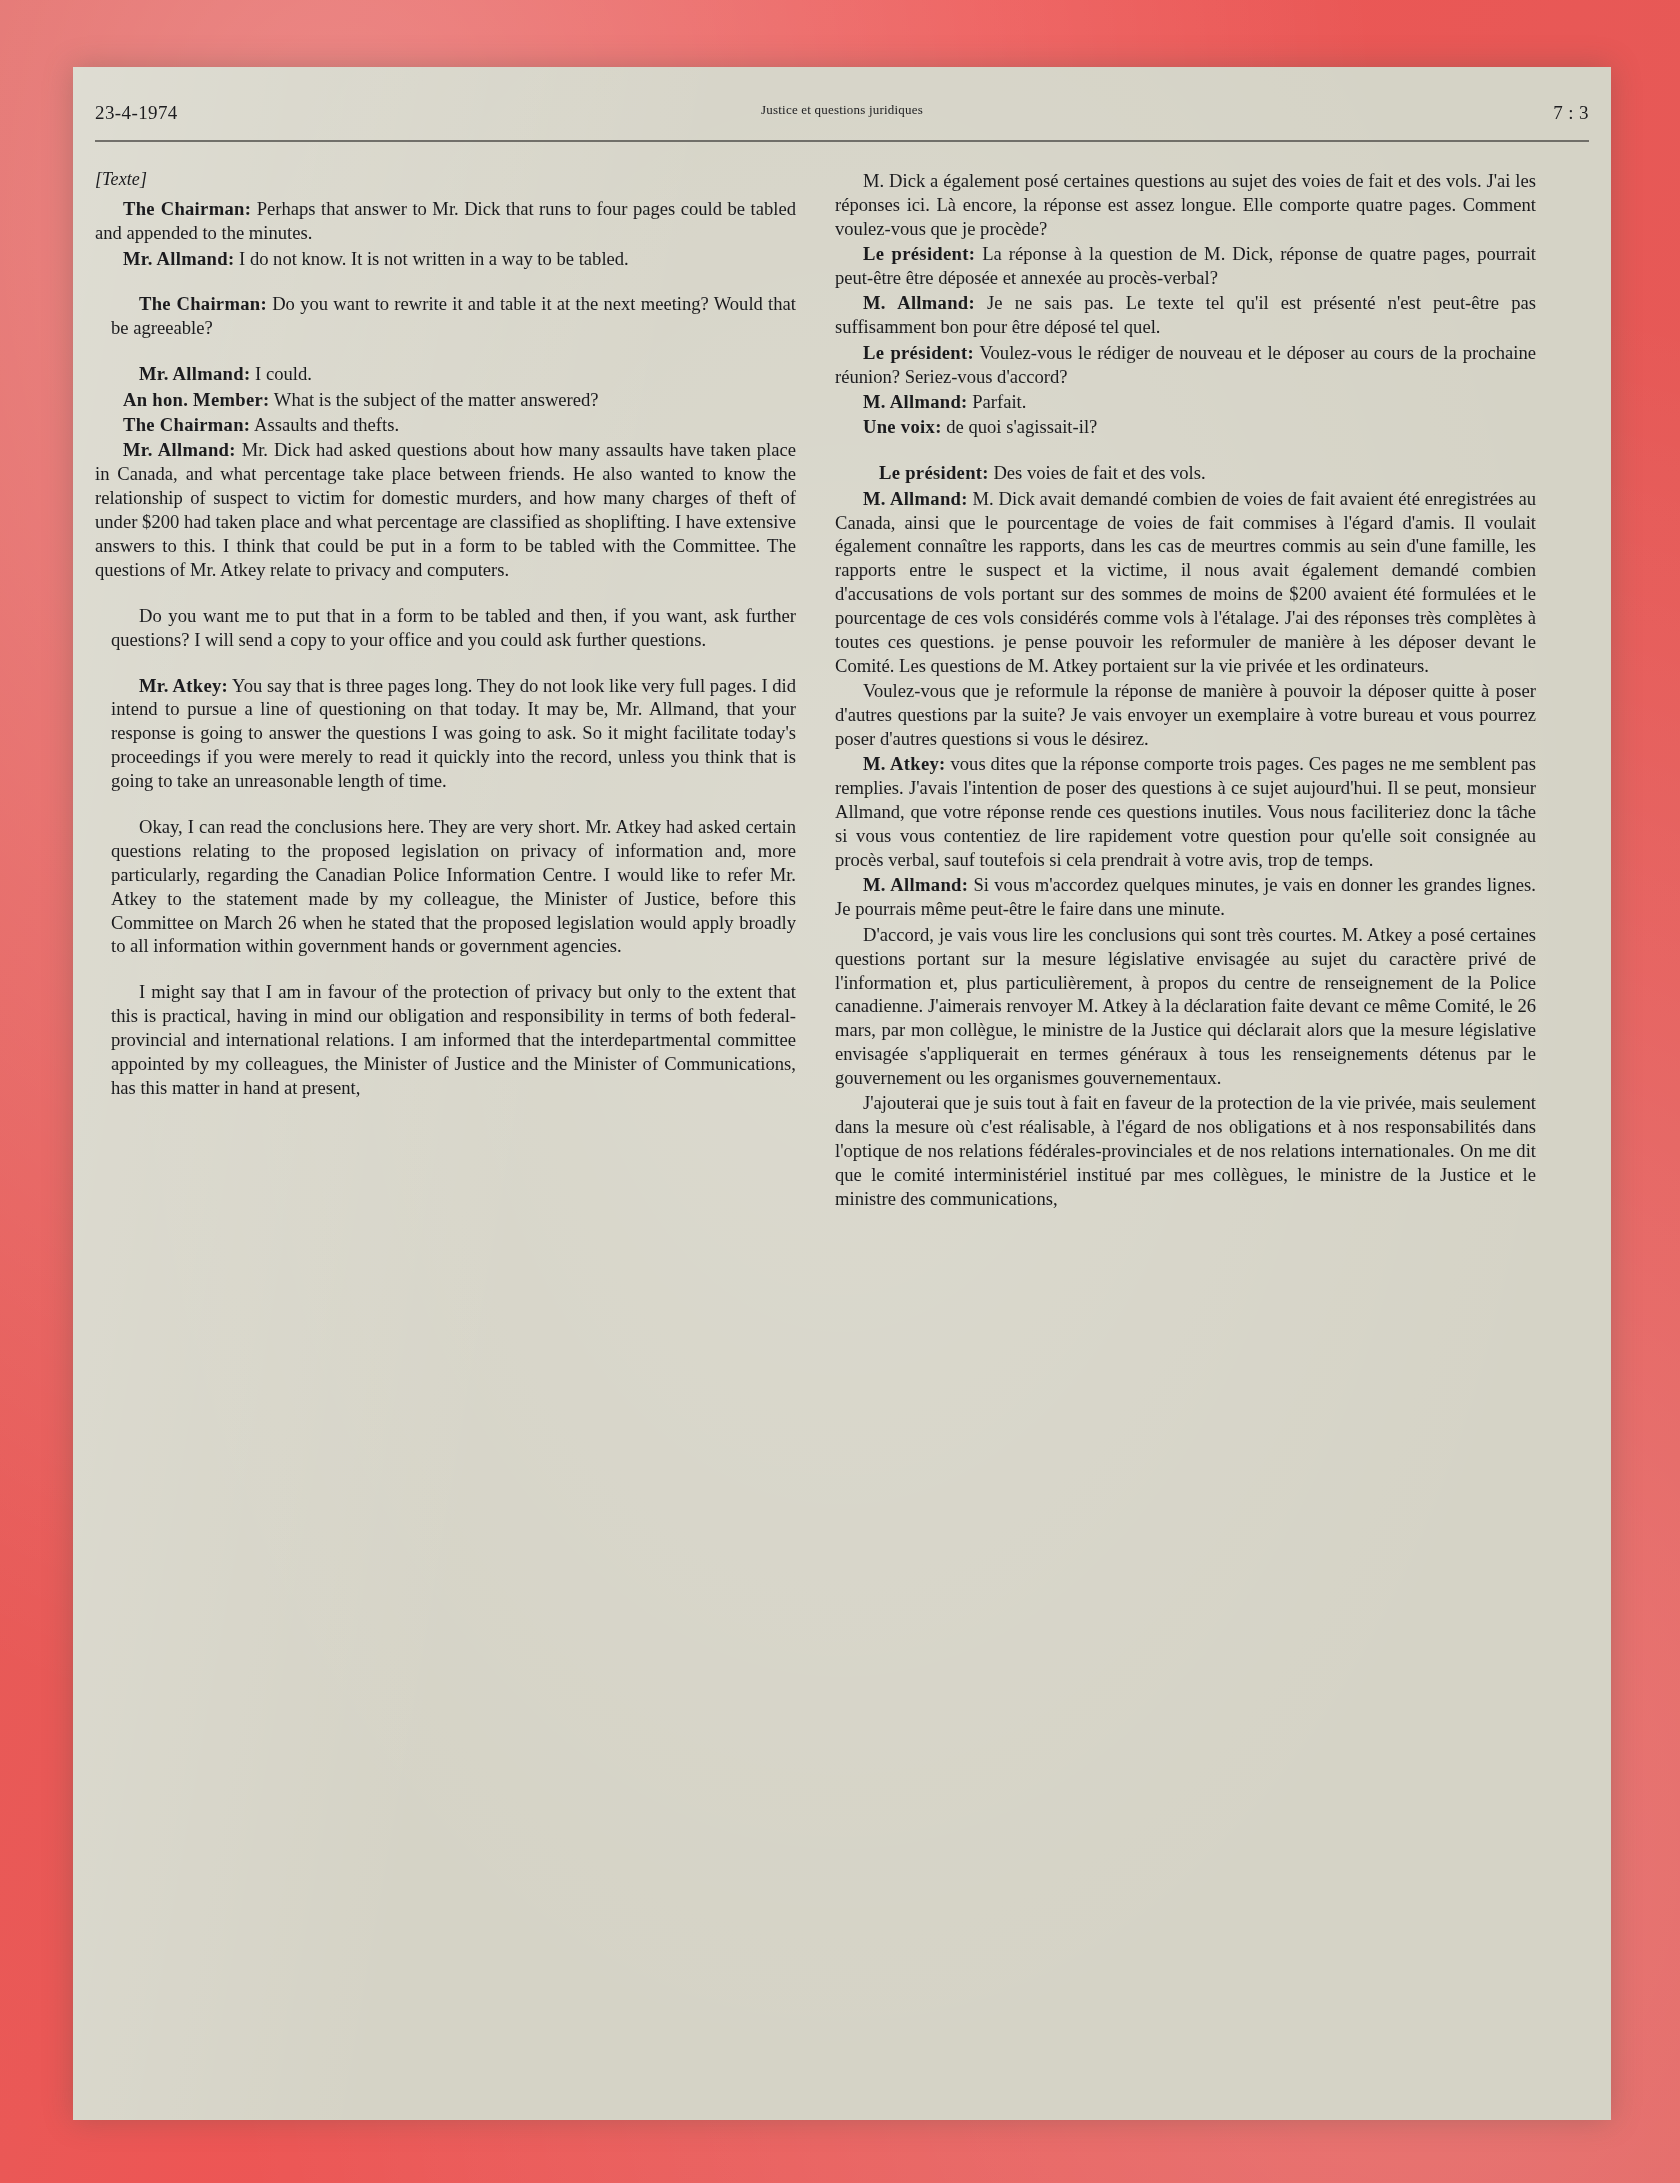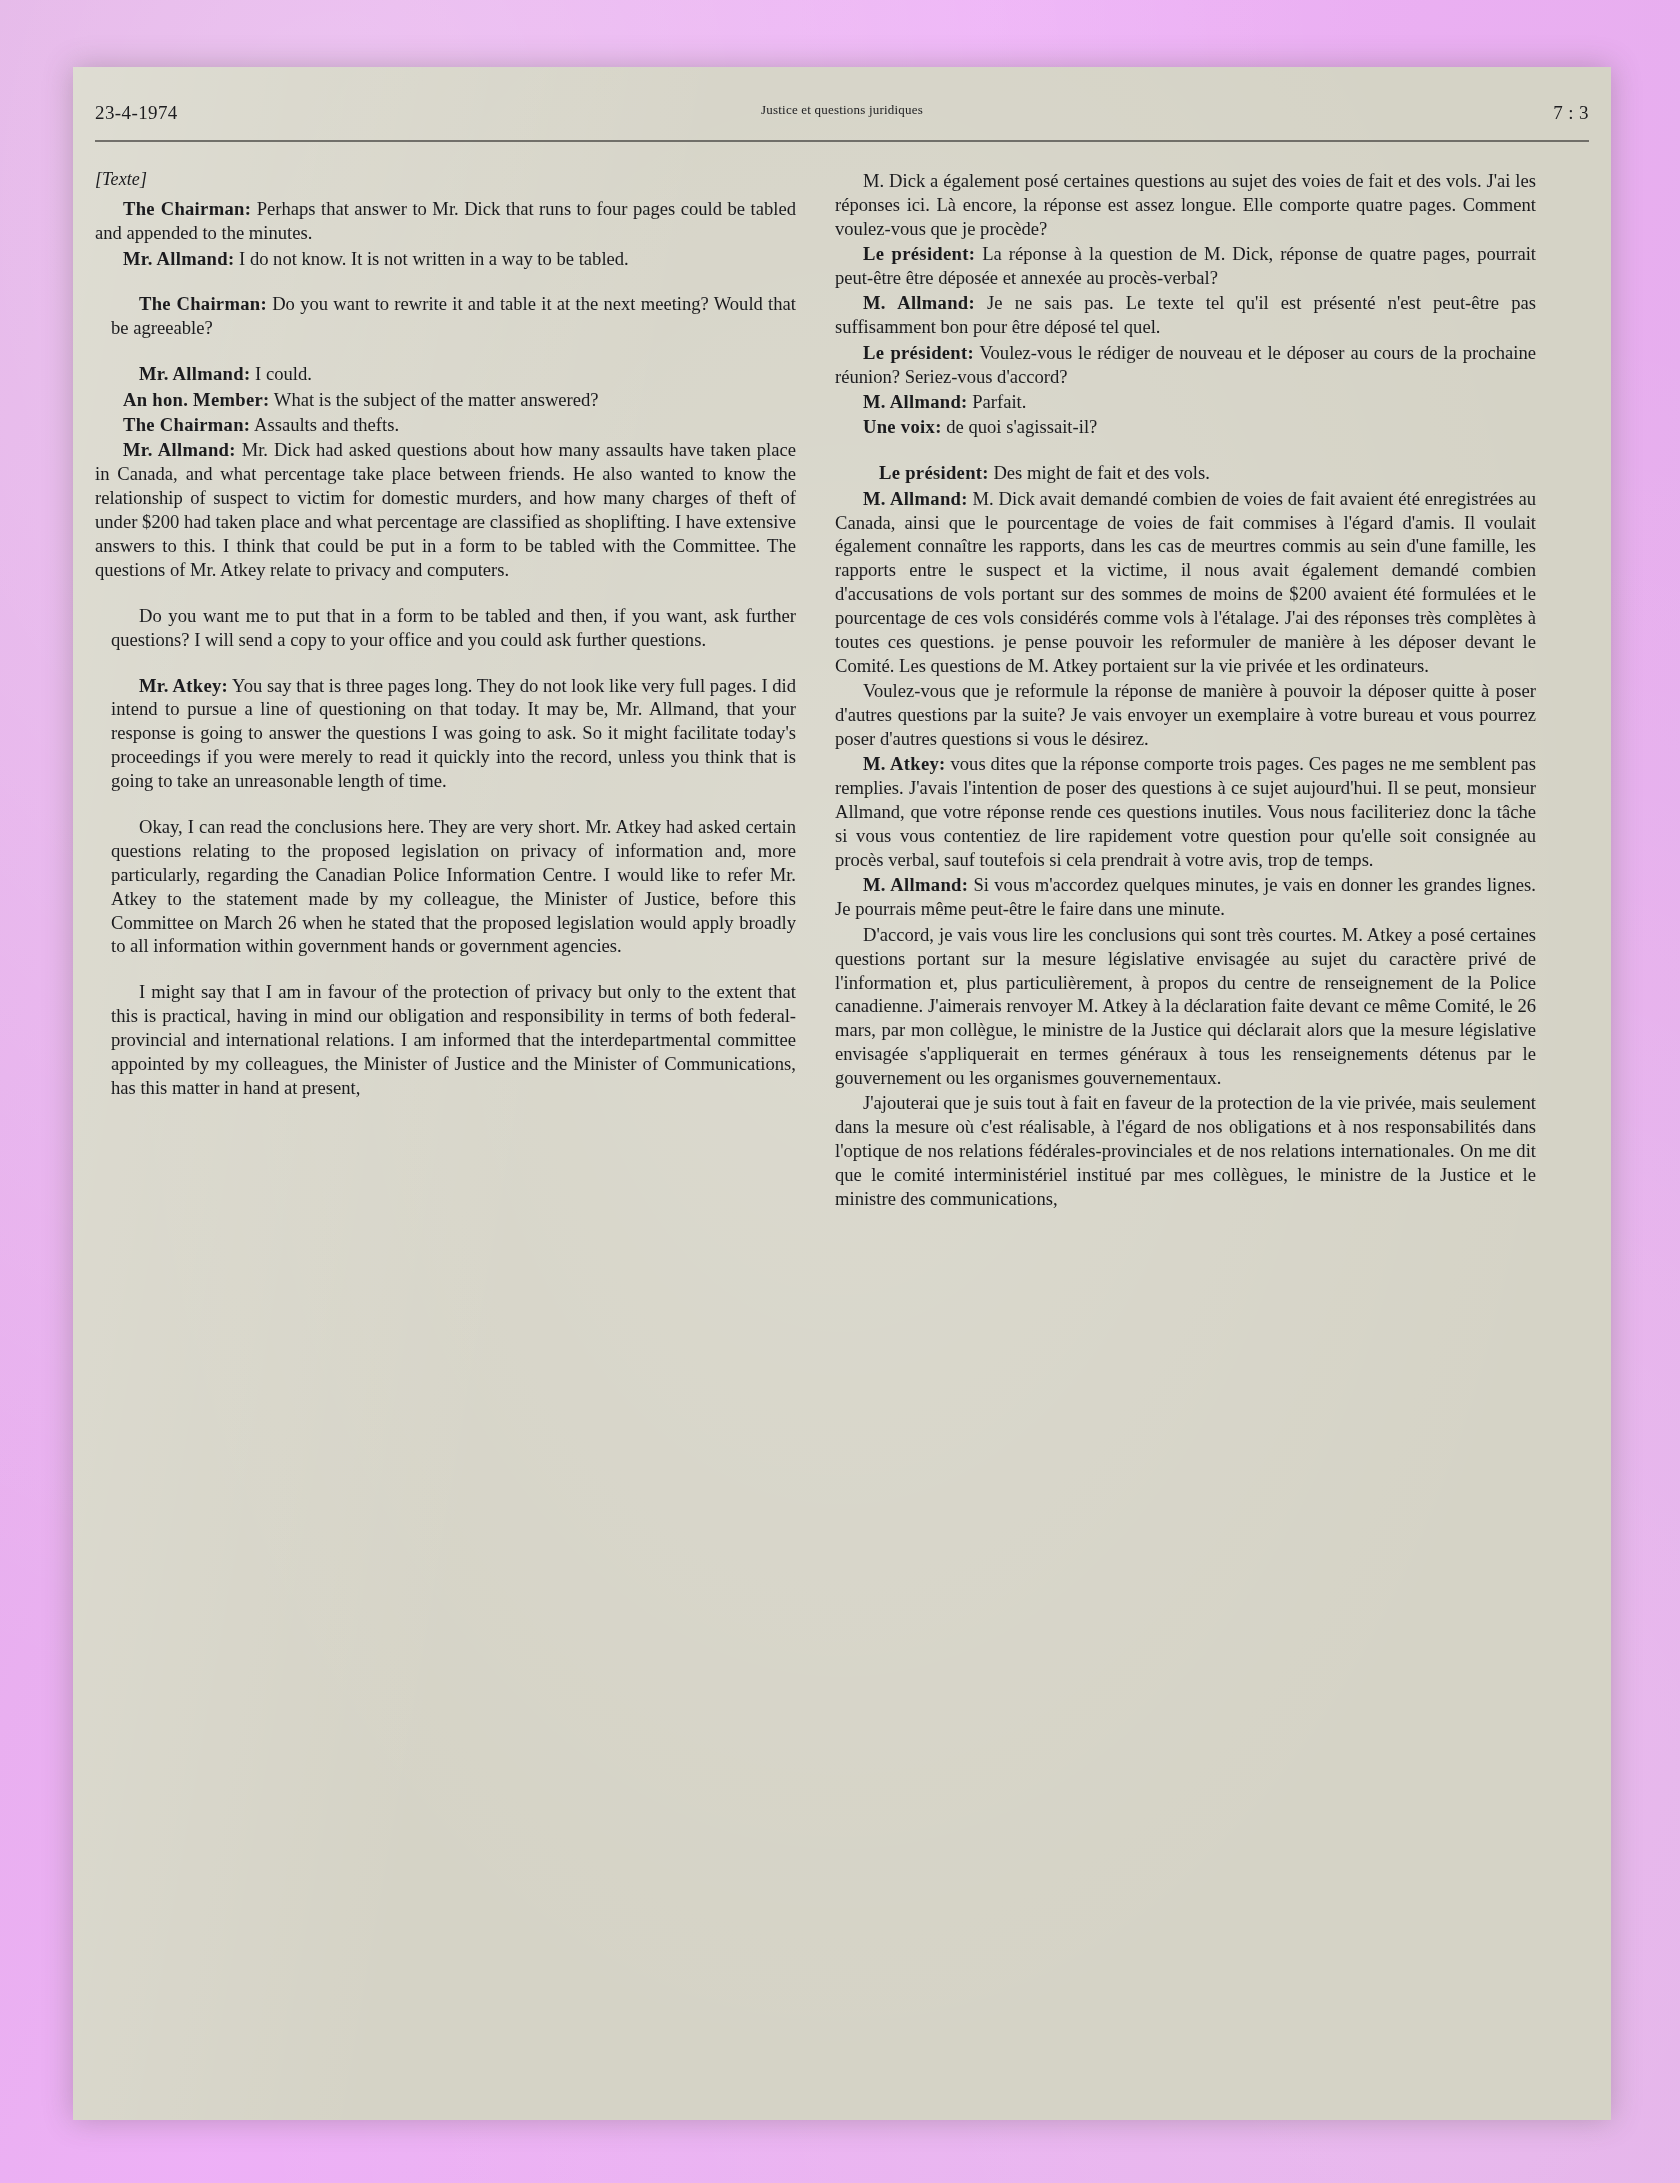--- a/index.html
+++ b/index.html
@@ -4,21 +4,21 @@
 <style>
   html, body {
     margin: 0;
     padding: 0;
     background: #b9b7ab;
   }
   .page {
     position: relative;
     width: 1681px;
     height: 2183px;
-    background: #f0abfc;
+    background: #ef4444;
     overflow: hidden;
     font-family: "Liberation Serif", serif;
   }
   
   .paper-tint {
     position: absolute;
     inset: 0;
     background:
       radial-gradient(ellipse at 20% 10%, rgba(255,255,255,0.28), rgba(255,255,255,0) 55%),
       radial-gradient(ellipse at 85% 85%, rgba(255,255,255,0.18), rgba(255,255,255,0) 60%),
@@ -144,21 +144,21 @@
           <p class="para gap"><span>Okay, I can read the conclusions here. They are very short. Mr. Atkey had asked certain questions relating to the proposed legislation on privacy of information and, more particularly, regarding the Canadian Police Information Centre. I would like to refer Mr. Atkey to the statement made by my colleague, the Minister of Justice, before this Committee on March 26 when he stated that the proposed legislation would apply broadly to all information within government hands or government agencies.</span></p>
           <p class="para gap"><span>I might say that I am in favour of the protection of privacy but only to the extent that this is practical, having in mind our obligation and responsibility in terms of both federal-provincial and international relations. I am informed that the interdepartmental committee appointed by my colleagues, the Minister of Justice and the Minister of Communications, has this matter in hand at present,</span></p>
         </div>
       <div class="col" id="col-right">
       <p class="para"><span>M. Dick a également posé certaines questions au sujet des voies de fait et des vols. J'ai les réponses ici. Là encore, la réponse est assez longue. Elle comporte quatre pages. Comment voulez-vous que je procède?</span></p>
           <p class="para"><span class="spk">Le président:</span><span> La réponse à la question de M. Dick, réponse de quatre pages, pourrait peut-être être déposée et annexée au procès-verbal?</span></p>
           <p class="para"><span class="spk">M. Allmand:</span><span> Je ne sais pas. Le texte tel qu'il est présenté n'est peut-être pas suffisamment bon pour être déposé tel quel.</span></p>
           <p class="para"><span class="spk">Le président:</span><span> Voulez-vous le rédiger de nouveau et le déposer au cours de la prochaine réunion? Seriez-vous d'accord?</span></p>
           <p class="para"><span class="spk">M. Allmand:</span><span> Parfait.</span></p>
           <p class="para"><span class="spk">Une voix:</span><span> de quoi s'agissait-il?</span></p>
-          <p class="para gap"><span class="spk">Le président:</span><span> Des might de fait et des vols.</span></p>
+          <p class="para gap"><span class="spk">Le président:</span><span> Des voies de fait et des vols.</span></p>
           <p class="para"><span class="spk">M. Allmand:</span><span> M. Dick avait demandé combien de voies de fait avaient été enregistrées au Canada, ainsi que le pourcentage de voies de fait commises à l'égard d'amis. Il voulait également connaître les rapports, dans les cas de meurtres commis au sein d'une famille, les rapports entre le suspect et la victime, il nous avait également demandé combien d'accusations de vols portant sur des sommes de moins de $200 avaient été formulées et le pourcentage de ces vols considérés comme vols à l'étalage. J'ai des réponses très complètes à toutes ces questions. je pense pouvoir les reformuler de manière à les déposer devant le Comité. Les questions de M. Atkey portaient sur la vie privée et les ordinateurs.</span></p>
           <p class="para"><span>Voulez-vous que je reformule la réponse de manière à pouvoir la déposer quitte à poser d'autres questions par la suite? Je vais envoyer un exemplaire à votre bureau et vous pourrez poser d'autres questions si vous le désirez.</span></p>
           <p class="para"><span class="spk">M. Atkey:</span><span> vous dites que la réponse comporte trois pages. Ces pages ne me semblent pas remplies. J'avais l'intention de poser des questions à ce sujet aujourd'hui. Il se peut, monsieur Allmand, que votre réponse rende ces questions inutiles. Vous nous faciliteriez donc la tâche si vous vous contentiez de lire rapidement votre question pour qu'elle soit consignée au procès verbal, sauf toutefois si cela prendrait à votre avis, trop de temps.</span></p>
           <p class="para"><span class="spk">M. Allmand:</span><span> Si vous m'accordez quelques minutes, je vais en donner les grandes lignes. Je pourrais même peut-être le faire dans une minute.</span></p>
           <p class="para"><span>D'accord, je vais vous lire les conclusions qui sont très courtes. M. Atkey a posé certaines questions portant sur la mesure législative envisagée au sujet du caractère privé de l'information et, plus particulièrement, à propos du centre de renseignement de la Police canadienne. J'aimerais renvoyer M. Atkey à la déclaration faite devant ce même Comité, le 26 mars, par mon collègue, le ministre de la Justice qui déclarait alors que la mesure législative envisagée s'appliquerait en termes généraux à tous les renseignements détenus par le gouvernement ou les organismes gouvernementaux.</span></p>
           <p class="para"><span>J'ajouterai que je suis tout à fait en faveur de la protection de la vie privée, mais seulement dans la mesure où c'est réalisable, à l'égard de nos obligations et à nos responsabilités dans l'optique de nos relations fédérales-provinciales et de nos relations internationales. On me dit que le comité interministériel institué par mes collègues, le ministre de la Justice et le ministre des communications,</span></p>
         </div>
     </div>
   </div>
 </div>

